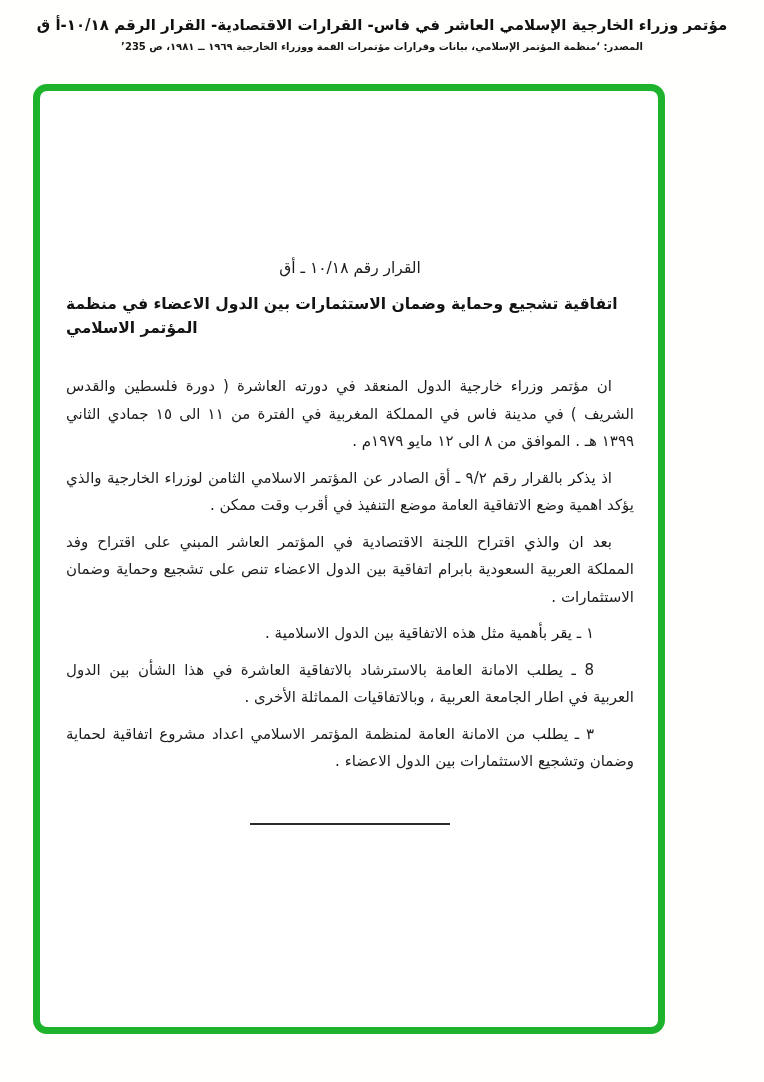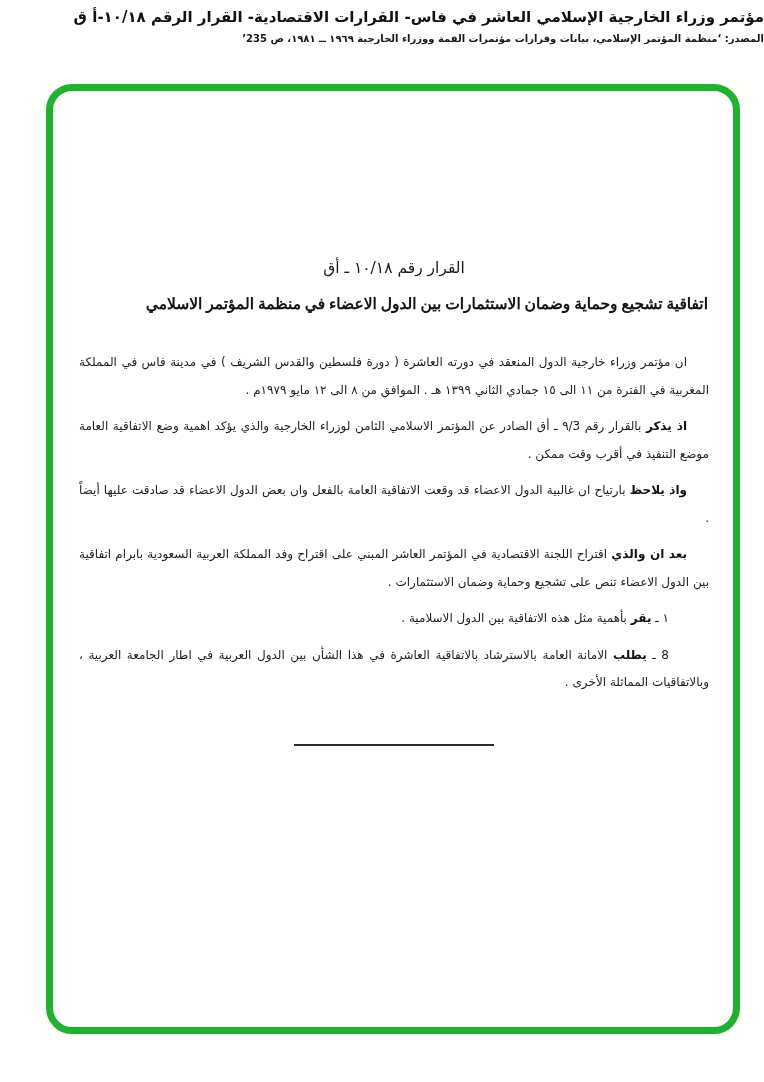--- a/index.html
+++ b/index.html
@@ -10,79 +10,78 @@
   .page {
     position: relative;
     width: 764px;
     height: 1082px;
     background: #fffffe;
     font-family: "DejaVu Sans", sans-serif;
     color: #1f1f1f;
     overflow: hidden;
   }
   .page-header {
-    text-align: right;
-    padding-top: 8px;
+    text-align: center;
+    padding-top: 16px;
     direction: rtl;
   }
   .header-line1 {
     font-size: 15px;
     font-weight: bold;
     white-space: nowrap;
     letter-spacing: 0px;
     color: #111;
   }
   .header-line2 {
     font-size: 10px;
     font-weight: bold;
     margin-top: 7px;
     white-space: nowrap;
     color: #161616;
   }
   .doc-frame {
     position: absolute;
-    left: 46px;
+    left: 33px;
     top: 84px;
-    width: 694px;
+    width: 632px;
     height: 950px;
     box-sizing: border-box;
     border: 7px solid var(--frame-green, #1db32c);
-    border-radius: 26px;
+    border-radius: 14px;
     background: #ffffff;
     overflow: hidden;
   }
   .doc-content {
     direction: rtl;
     padding: 168px 24px 0 26px;
   }
   .res-num {
     text-align: center;
     font-size: 15.5px;
     color: #1c1c1c;
     margin: 0 0 15px 0;
   }
   .doc-title {
-    text-align: right;
+    text-align: left;
     font-size: 15.5px;
     font-weight: bold;
     color: #141414;
-    margin: 0 1px 33px 0;
+    margin: 0 8px 33px 0;
     line-height: 24px;
-    font-family: Liberation Serif, serif;
   }
   .para {
     direction: rtl;
     text-align: justify;
-    font-size: 12px;
+    font-size: 15px;
     line-height: 27.5px;
     margin: 0 0 9px 0;
     text-indent: 22px;
     color: #1d1d1d;
   }
-  .para .lead { font-weight: bold; color: #121212; }
+  .para .lead { font-weight: normal; color: #121212; }
   .item {
     text-indent: 40px;
     margin: 4px 0 9px 0;
   }
   .divider {
     width: 200px;
     height: 2px;
     background: #2b2b2b;
     margin: 47px auto 0 auto;
   }
@@ -99,30 +98,30 @@
 
   <div class="doc-frame">
     <div class="doc-content">
 
       <div class="res-num">القرار رقم ١٠/١٨ ـ أق</div>
 
       <h1 class="doc-title">اتفاقية تشجيع وحماية وضمان الاستثمارات بين الدول الاعضاء في منظمة المؤتمر الاسلامي</h1>
 
       <p class="para"><b class="lead"></b><span>ان مؤتمر وزراء خارجية الدول المنعقد في دورته العاشرة ( دورة فلسطين والقدس الشريف ) في مدينة فاس في المملكة المغربية في الفترة من ١١ الى ١٥ جمادي الثاني ١٣٩٩ هـ . الموافق من ٨ الى ١٢ مايو ١٩٧٩م .</span></p>
 
-      <p class="para"><b class="lead">اذ يذكر</b><span> بالقرار رقم ٩/3 ـ أق الصادر عن المؤتمر الاسلامي الثامن لوزراء الخارجية والذي يؤكد اهمية وضع الاتفاقية العامة موضع التنفيذ في أقرب وقت ممكن .</span></p>
+      <p class="para"><b class="lead">اذ يذكر</b><span> بالقرار رقم ٩/٢ ـ أق الصادر عن المؤتمر الاسلامي الثامن لوزراء الخارجية والذي يؤكد اهمية وضع الاتفاقية العامة موضع التنفيذ في أقرب وقت ممكن .</span></p>
 
-      <p class="para"><b class="lead">واذ يلاحظ</b><span> بارتياح ان غالبية الدول الاعضاء قد وقعت الاتفاقية العامة بالفعل وان بعض الدول الاعضاء قد صادقت عليها أيضاً .</span></p>
 
       <p class="para"><b class="lead">بعد ان والذي</b><span> اقتراح اللجنة الاقتصادية في المؤتمر العاشر المبني على اقتراح وفد المملكة العربية السعودية بابرام اتفاقية بين الدول الاعضاء تنص على تشجيع وحماية وضمان الاستثمارات .</span></p>
 
       <p class="para item"><span>١ ـ </span><b class="lead">يقر</b><span> بأهمية مثل هذه الاتفاقية بين الدول الاسلامية .</span></p>
 
       <p class="para item"><span>8 ـ </span><b class="lead">يطلب</b><span> الامانة العامة بالاسترشاد بالاتفاقية العاشرة في هذا الشأن بين الدول العربية في اطار الجامعة العربية ، وبالاتفاقيات المماثلة الأخرى .</span></p>
 
+      <p class="para item"><span>٣ ـ </span><b class="lead">يطلب</b><span> من الامانة العامة لمنظمة المؤتمر الاسلامي اعداد مشروع اتفاقية لحماية وضمان وتشجيع الاستثمارات بين الدول الاعضاء .</span></p>
 
 
       <div class="divider"></div>
 
     </div>
   </div>
 
 </div>
 
 </body></html>

